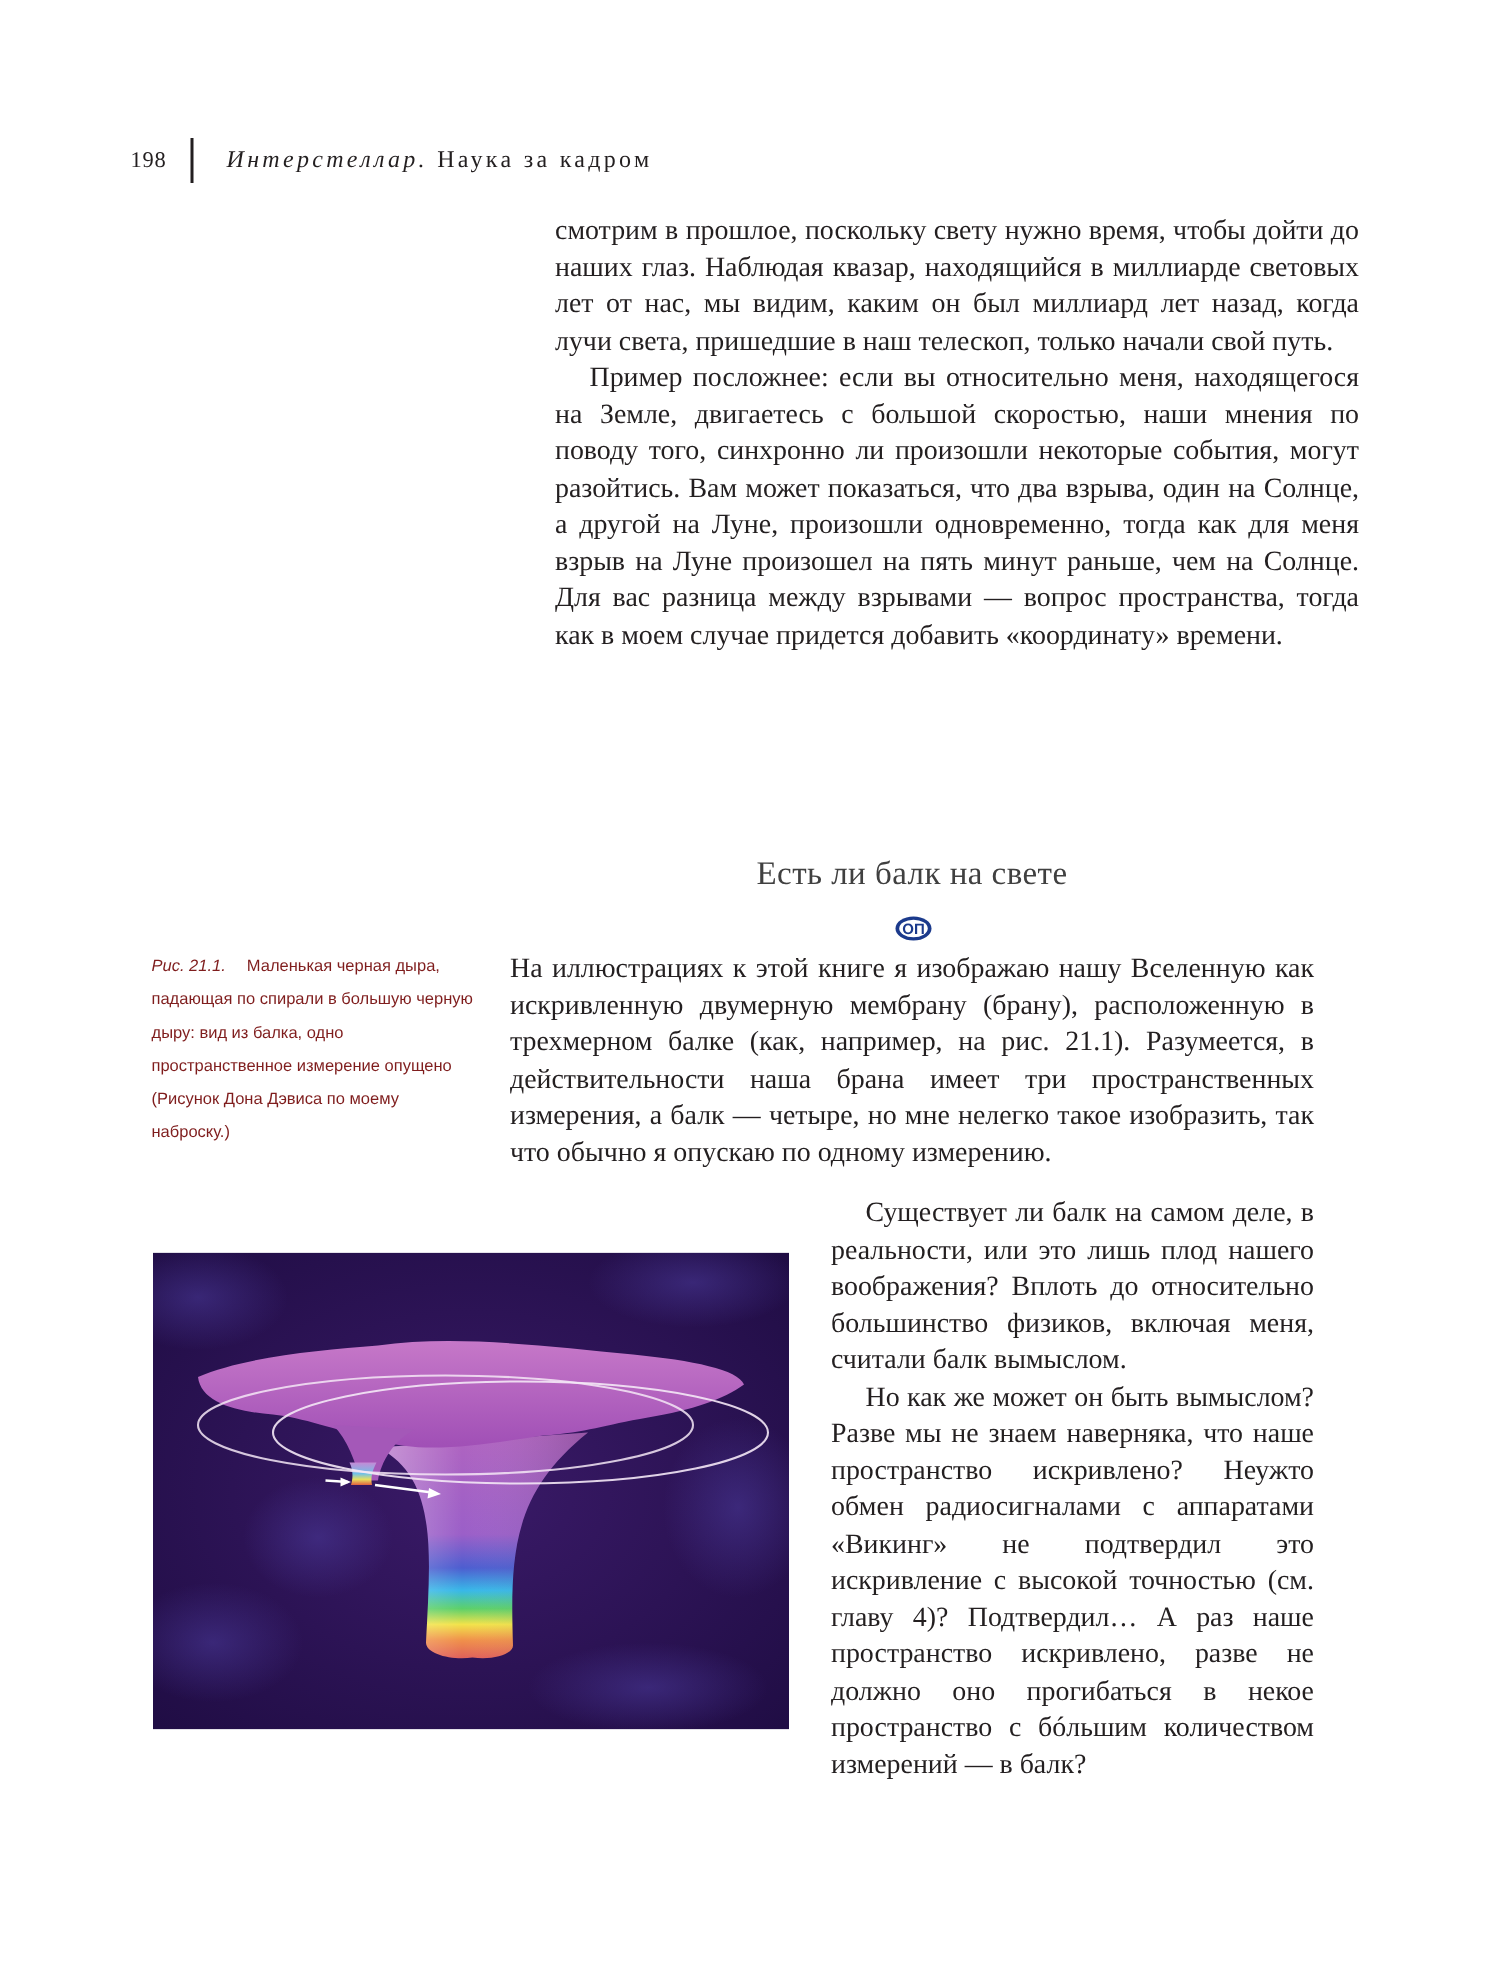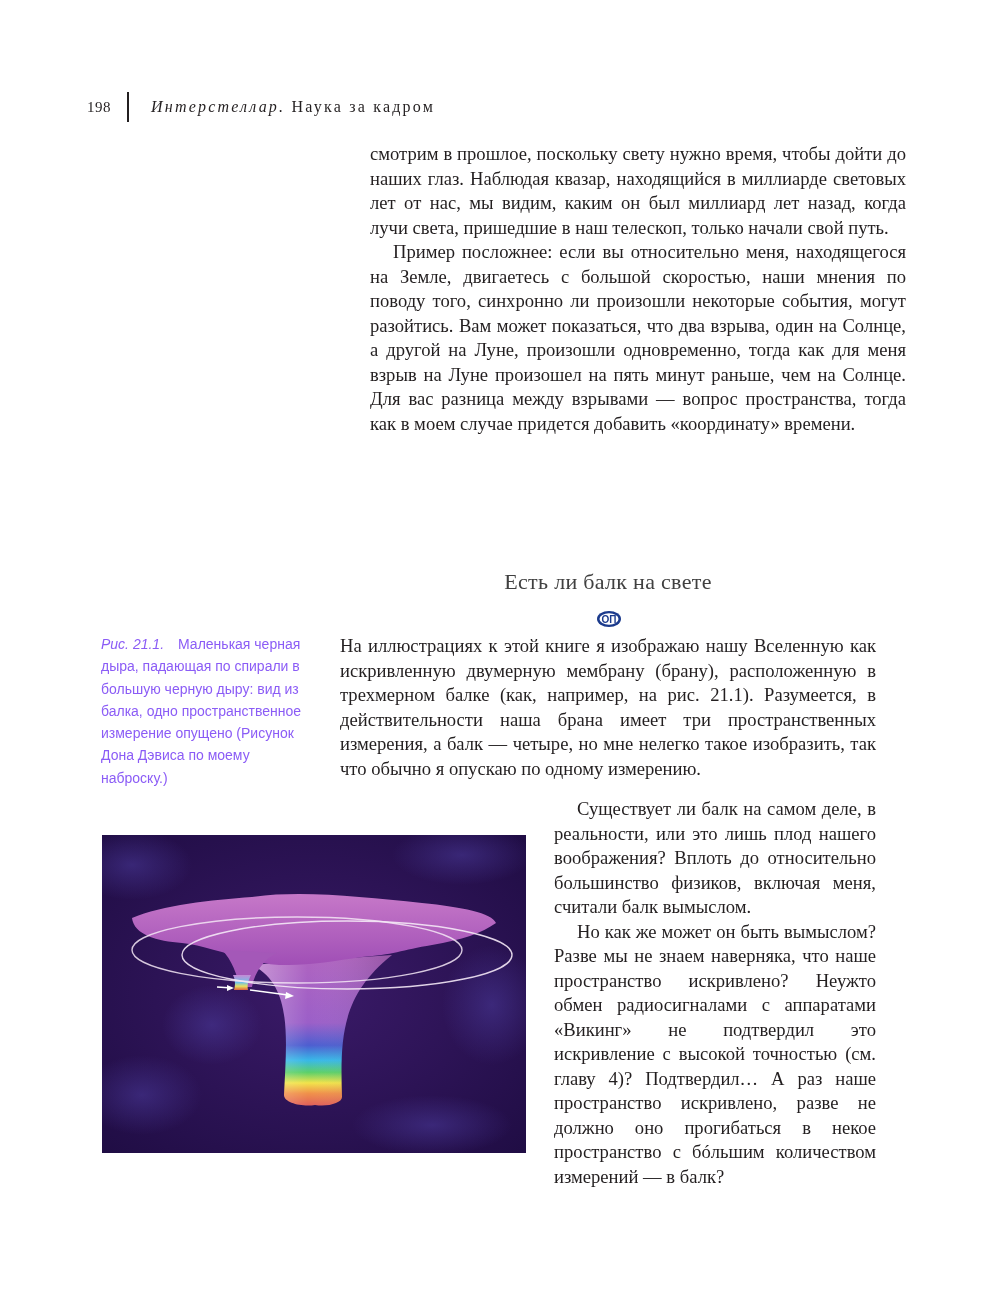--- a/index.html
+++ b/index.html
@@ -15,21 +15,21 @@
   .body-text p { margin: 0; }
   .body-text p.indent { text-indent: 23px; }
 
   #col-top { left: 340px; top: 142px; width: 536px; margin-left: 30px; }
   #col-mid { left: 340px; top: 634px; width: 536px; }
   #col-right { left: 554px; top: 797px; width: 322px; }
 
   .section-title { position: absolute; top: 569px; left: 340px; width: 536px; text-align: center; font-family: "Liberation Serif", serif; font-size: 22px; color: #404040; letter-spacing: 0.3px; }
   .op-badge { position: absolute; top: 610px; left: 596px; width: 26px; height: 18px; display: flex; align-items: center; justify-content: center; }
 
-  .caption { position: absolute; left: 101px; top: 633px; width: 215px; font-family: "Liberation Sans", sans-serif; font-size: 14px; line-height: 22.3px; color: #8b5cf6; }
+  .caption { position: absolute; left: 101px; top: 633px; width: 215px; font-family: "Liberation Sans", sans-serif; font-size: 11px; line-height: 22.3px; color: #7f1d1d; }
   .caption .fig-label { font-style: italic; margin-right: 14px; }
 
   .figure { position: absolute; left: 102px; top: 835px; width: 424px; height: 318px; overflow: hidden; }
   .figure svg { display: block; }
 </style>
 </head>
 <body>
 
 <div class="running-head">
   <span class="page-num">198</span>

